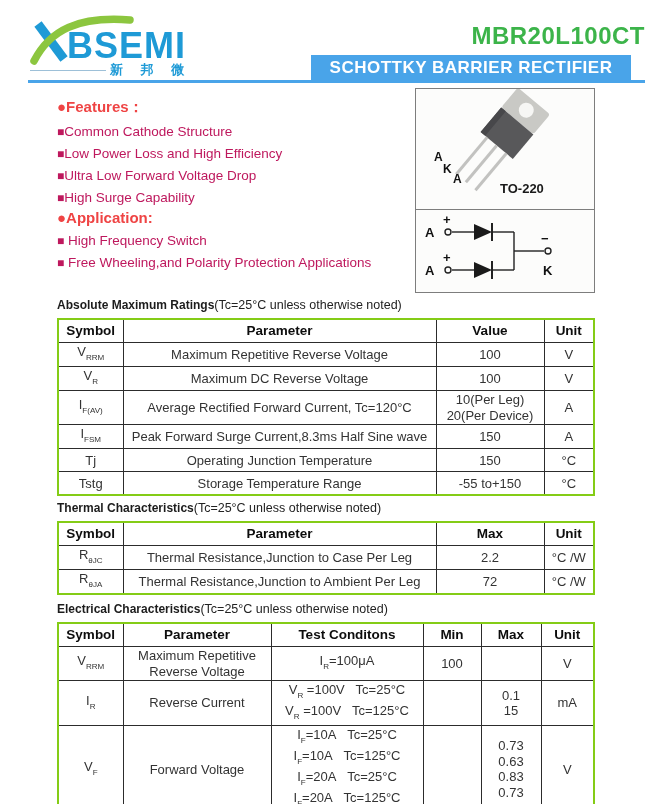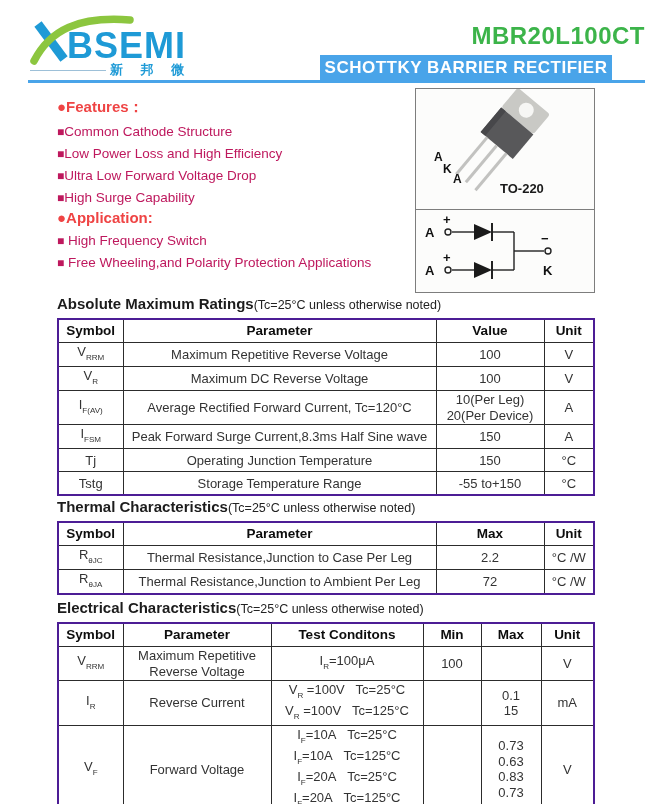--- a/index.html
+++ b/index.html
@@ -9,40 +9,40 @@
   }
   
   .logo-svg{position:absolute;left:30px;top:12px;}
   .logo-x-stroke{stroke:var(--logo_blue);stroke-width:9;stroke-linecap:butt;fill:none;}
   .logo-swoosh{stroke:var(--logo_green);stroke-width:7.5;stroke-linecap:round;fill:none;}
   .logo-word{font-family:"Liberation Sans",sans-serif;font-weight:bold;font-size:36px;fill:var(--logo_blue);letter-spacing:1px;}
   .cn-line{position:absolute;left:30px;top:70px;width:76px;border-top:1px solid #9dc0d8;}
   .cn-name{position:absolute;left:110px;top:61px;font-size:13px;font-weight:bold;color:var(--logo_blue);letter-spacing:7px;}
   .blue-rule{position:absolute;left:28px;top:80px;width:617px;height:3px;background:var(--banner_blue);}
   .part-number{position:absolute;right:7px;top:22px;font-size:24px;font-weight:bold;color:var(--part_green);letter-spacing:0.5px;}
-  .banner{position:absolute;left:320px;top:55px;width:292px;height:26px;background:var(--banner_blue);
+  .banner{position:absolute;left:311px;top:55px;width:320px;height:26px;background:var(--banner_blue);
           color:#fff;font-weight:bold;font-size:17px;text-align:center;line-height:26px;letter-spacing:0.5px;}
   
   .pkg-box{position:absolute;left:415px;top:88px;width:178px;height:203px;border:1px solid #7d7d7d;background:#fcfcfb;}
   .pkg-top{position:relative;height:120px;border-bottom:1px solid #7d7d7d;}
   .pkg-label{position:absolute;left:84px;top:92px;font-size:13px;font-weight:bold;color:#1a1a1a;text-align:right;}
   .pin-label{font-size:12px;font-weight:bold;fill:#111;font-family:"Liberation Sans",sans-serif;}
   .circ-label{font-size:13px;font-weight:bold;fill:#111;font-family:"Liberation Sans",sans-serif;}
   .circ-stroke{stroke:#222;stroke-width:1.4;fill:none;}
   
   .features{position:absolute;left:57px;top:98px;width:352px;}
   .sec-head{font-size:15px;font-weight:bold;color:#ef4444;margin:0 0 4px 0;}
   .feat-item{font-size:13.5px;color:#be185d;height:22px;line-height:22px;white-space:nowrap;}
   .bullet{font-size:12px;}
   
   .section{position:absolute;left:57px;}
   .sec-abs{top:295px;} .sec-thermal{top:498px;} .sec-elec{top:599px;}
-  .sec-title{font-size:15px;font-weight:bold;color:#1c1c1c;}
+  .sec-title{font-size:12px;font-weight:bold;color:#1c1c1c;}
   .sec-cond{font-size:12.5px;font-weight:normal;color:#222;}
-  table.tbl{border-collapse:collapse;table-layout:fixed;margin-top:5px;border:2px solid #4c1d95;background:#fff;}
+  table.tbl{border-collapse:collapse;table-layout:fixed;margin-top:5px;border:2px solid #84cc16;background:#fff;}
   .tbl th,.tbl td{border:1px solid #2c2c2c;text-align:center;vertical-align:middle;padding:1px 3px;
                   font-size:13px;line-height:15.5px;overflow:hidden;}
   .tbl th{font-size:13.5px;font-weight:bold;color:#0d0d0d;height:20px;}
   .tbl td{color:#333;height:20px;text-align:center;}
   .tbl sub{font-size:0.62em;}
 </style>
 </head>
 <body>
 
 <div class="page">

